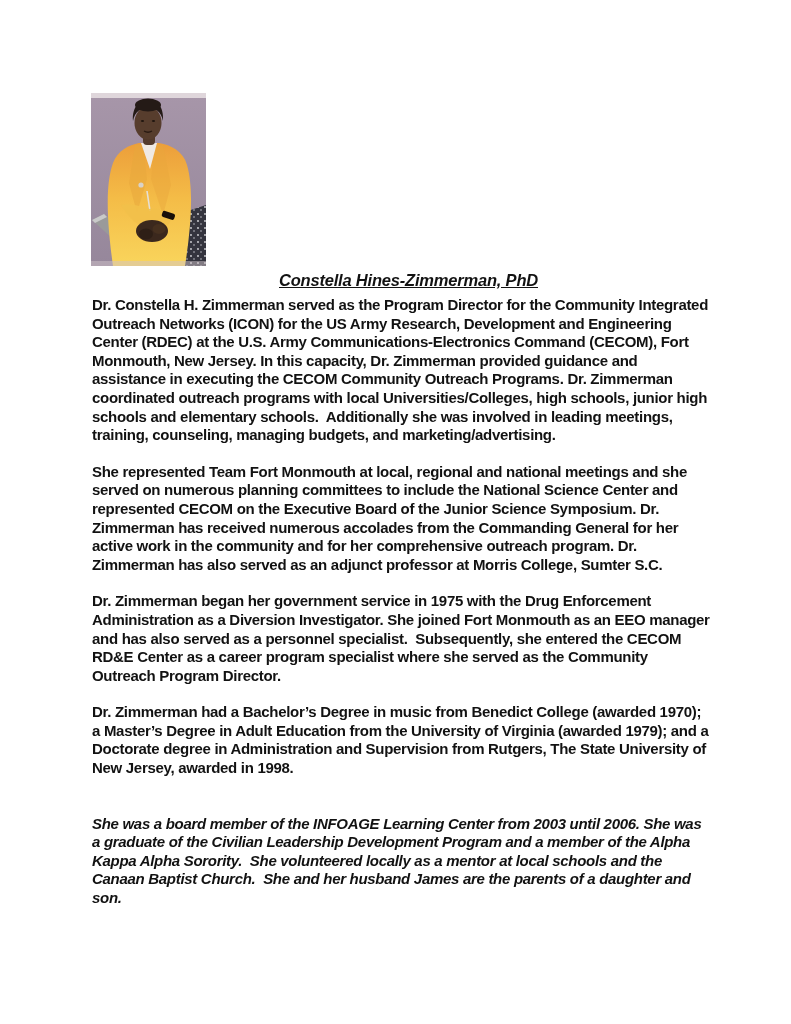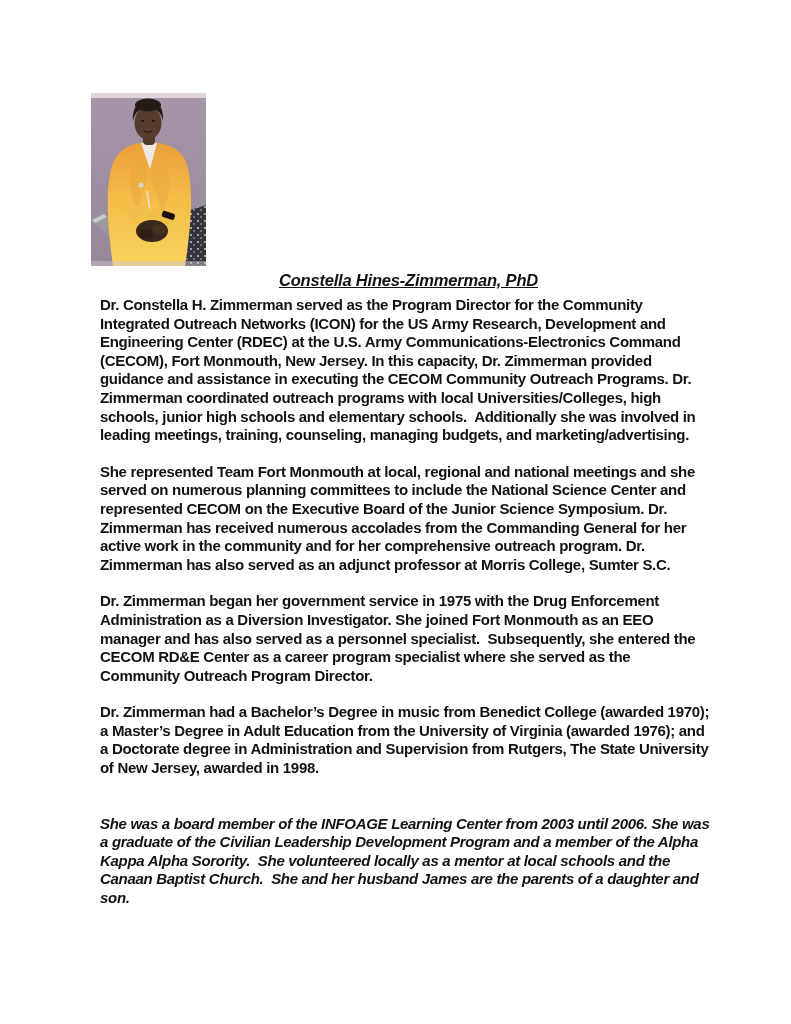--- a/index.html
+++ b/index.html
@@ -34,21 +34,21 @@
     margin-top: 30px;
   }
   .body-text {
     position: absolute;
     left: 92px;
     top: 296px;
     width: 618px;
     color: #121212;
   }
   .body-text p {
-    margin: 0 0 18px 8px;
+    margin: 0 0 18px 0;
     font-size: 15px;
     font-weight: 700;
     line-height: 18.6px;
     letter-spacing: -0.3px;
     white-space: pre-wrap;
   }
   .body-text p.gap-large { margin-top: 37px; font-style: italic; }
 </style>
 </head>
 <body>
@@ -111,17 +111,17 @@
 
     <rect x="0" y="168" width="115" height="5" fill="#cfc4c9" opacity="0.5"></rect>
   </svg>
 
   <div class="doc-title">Constella Hines-Zimmerman, PhD</div>
 
   <div class="body-text">
     <p>Dr. Constella H. Zimmerman served as the Program Director for the Community Integrated Outreach Networks (ICON) for the US Army Research, Development and Engineering Center (RDEC) at the U.S. Army Communications-Electronics Command (CECOM), Fort Monmouth, New Jersey. In this capacity, Dr. Zimmerman provided guidance and assistance in executing the CECOM Community Outreach Programs. Dr. Zimmerman coordinated outreach programs with local Universities/Colleges, high schools, junior high schools and elementary schools.  Additionally she was involved in leading meetings, training, counseling, managing budgets, and marketing/advertising.</p>
     <p>She represented Team Fort Monmouth at local, regional and national meetings and she served on numerous planning committees to include the National Science Center and represented CECOM on the Executive Board of the Junior Science Symposium. Dr. Zimmerman has received numerous accolades from the Commanding General for her active work in the community and for her comprehensive outreach program. Dr. Zimmerman has also served as an adjunct professor at Morris College, Sumter S.C.</p>
     <p>Dr. Zimmerman began her government service in 1975 with the Drug Enforcement Administration as a Diversion Investigator. She joined Fort Monmouth as an EEO manager and has also served as a personnel specialist.  Subsequently, she entered the CECOM RD&amp;E Center as a career program specialist where she served as the Community Outreach Program Director.</p>
-    <p>Dr. Zimmerman had a Bachelor’s Degree in music from Benedict College (awarded 1970); a Master’s Degree in Adult Education from the University of Virginia (awarded 1976); and a Doctorate degree in Administration and Supervision from Rutgers, The State University of New Jersey, awarded in 1998.</p>
+    <p>Dr. Zimmerman had a Bachelor’s Degree in music from Benedict College (awarded 1970); a Master’s Degree in Adult Education from the University of Virginia (awarded 1979); and a Doctorate degree in Administration and Supervision from Rutgers, The State University of New Jersey, awarded in 1998.</p>
     <p class="gap-large">She was a board member of the INFOAGE Learning Center from 2003 until 2006. She was a graduate of the Civilian Leadership Development Program and a member of the Alpha Kappa Alpha Sorority.  She volunteered locally as a mentor at local schools and the Canaan Baptist Church.  She and her husband James are the parents of a daughter and son.</p>
   </div>
 
 </div>
 
 </body></html>

